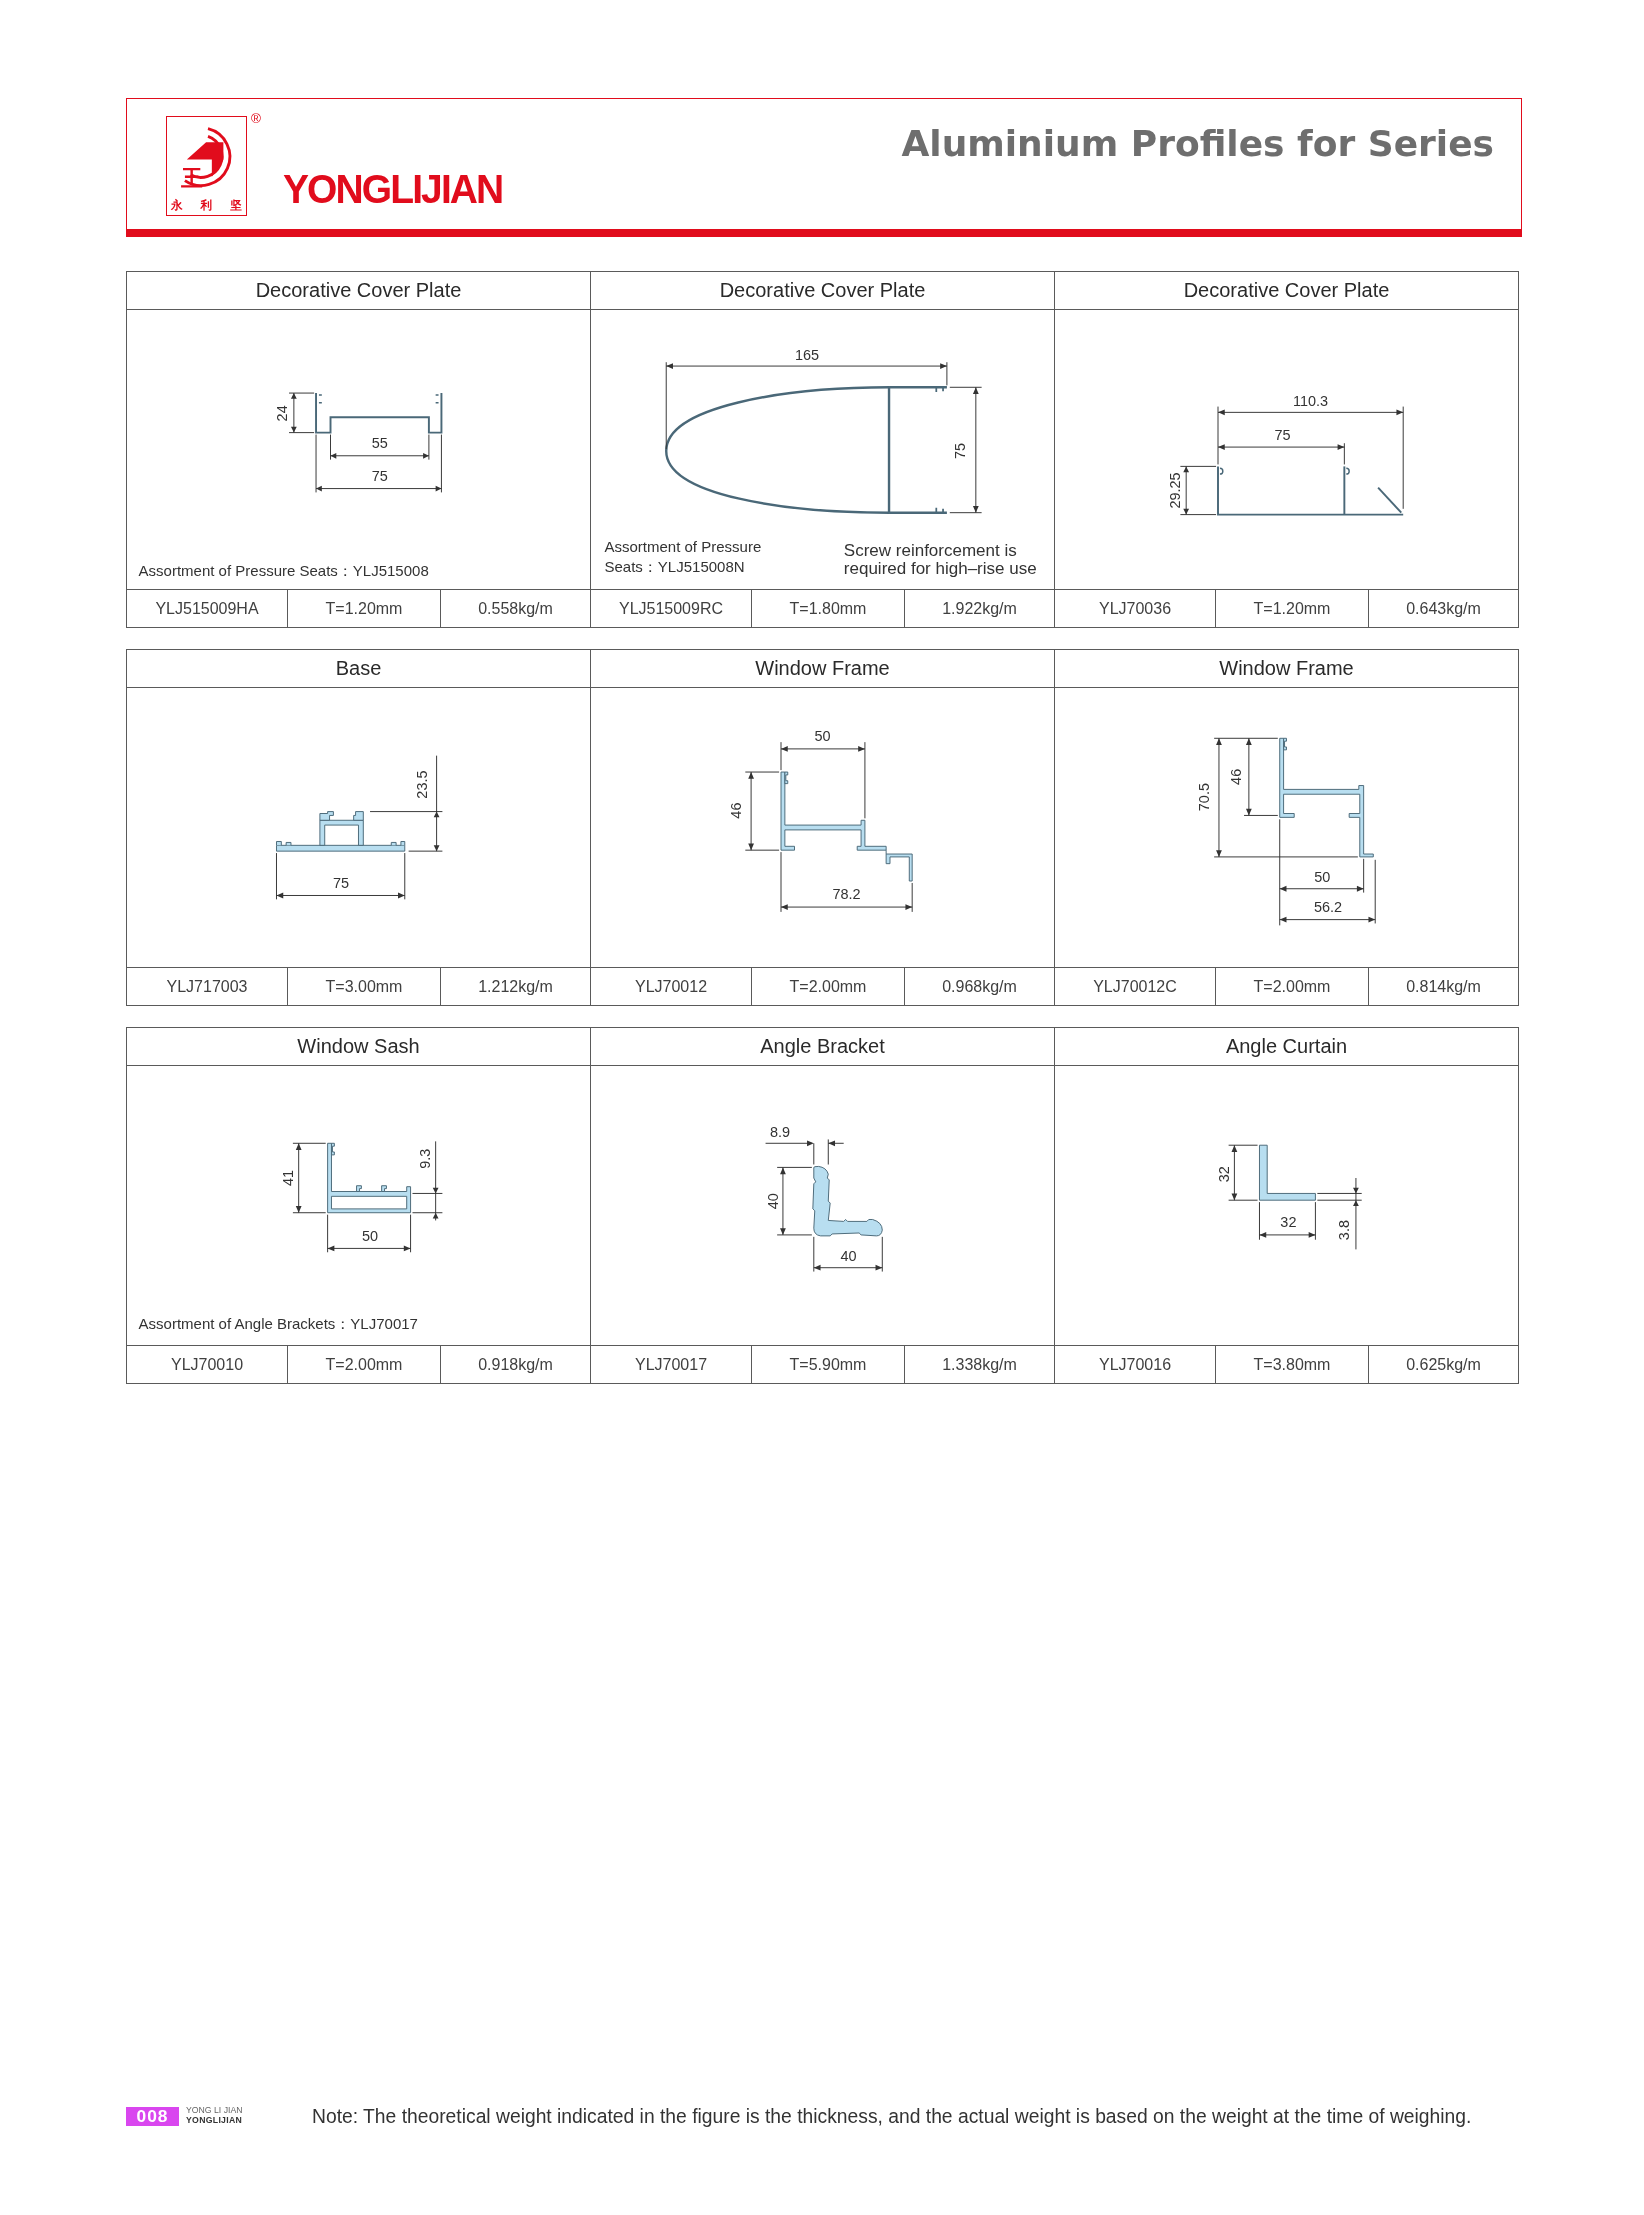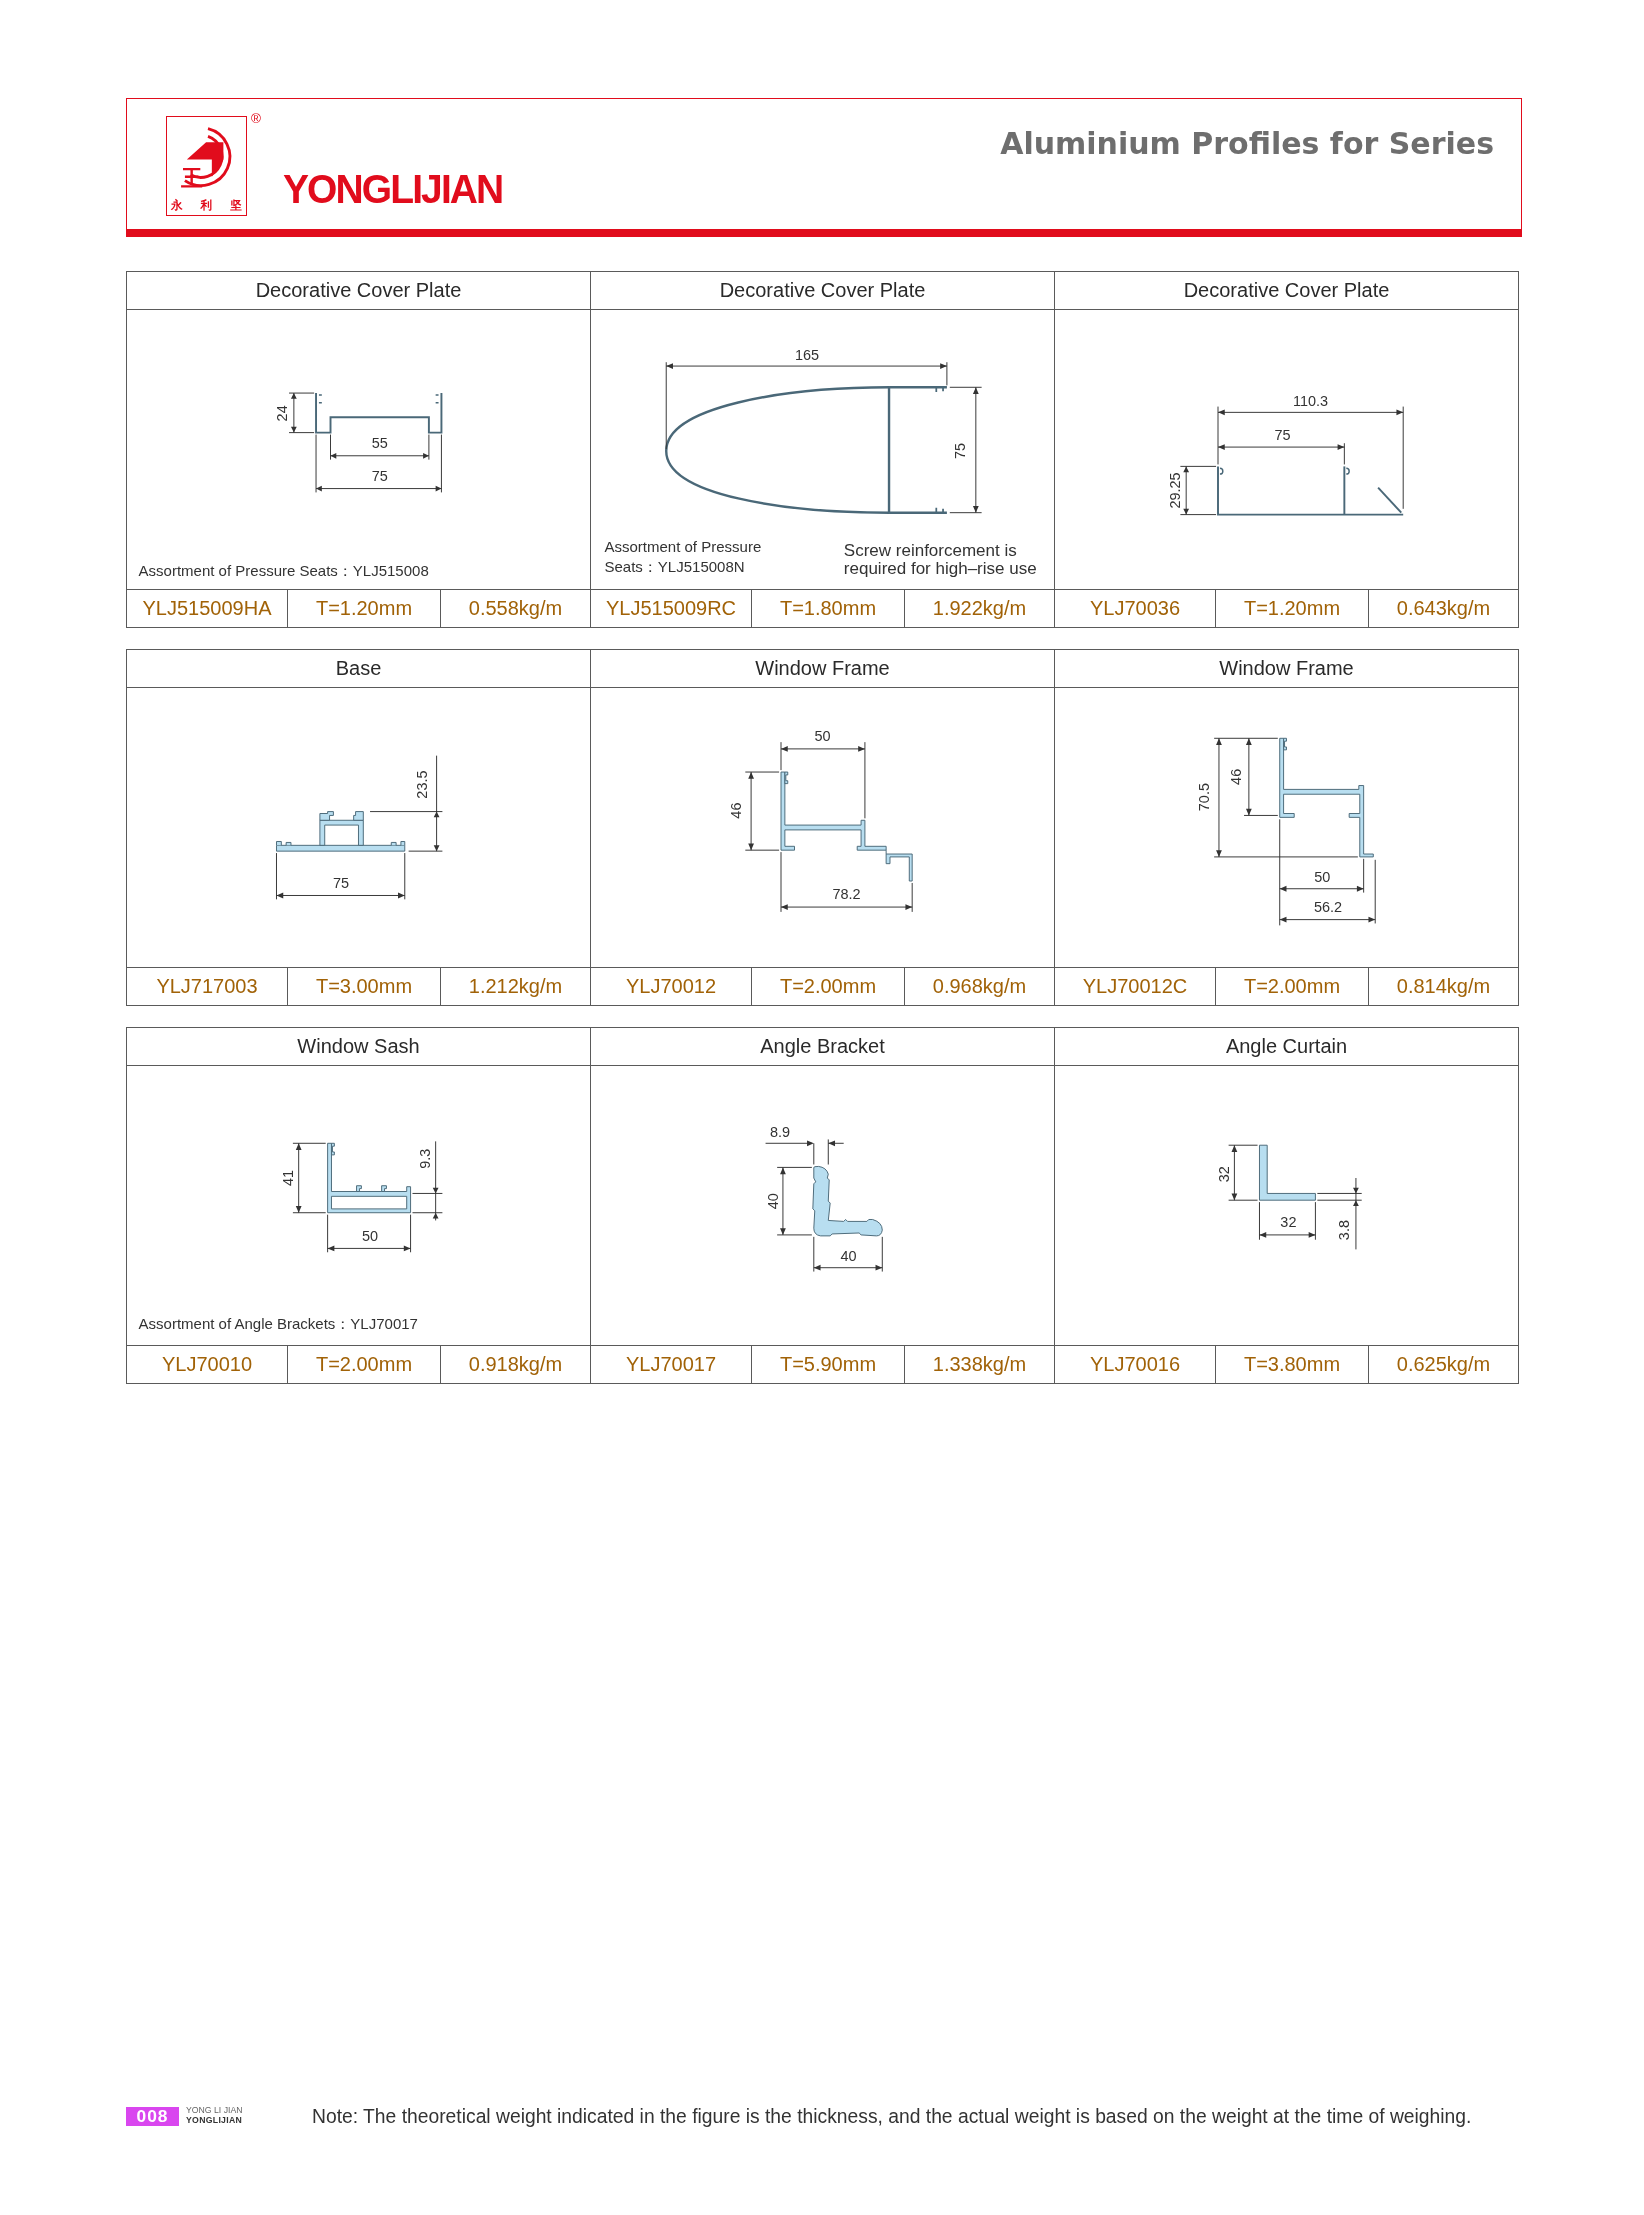--- a/index.html
+++ b/index.html
@@ -12,33 +12,33 @@
   .header-bar { position: absolute; left: 126px; top: 229px; width: 1396px; height: 7.7px; background: #e10c1c; }
   .logo-box { position: absolute; left: 39px; top: 17.4px; width: 81px; height: 100px;
               border: 1.9px solid #e10c1c; box-sizing: border-box; }
   .logo-box svg { position: absolute; left: 5.8px; top: 3.9px; }
   .logo-cn { position: absolute; left: 3.9px; bottom: 2.9px; width: 71px; display: flex; justify-content: space-between;
              font-family: "DejaVu Serif", serif; font-size: 11.6px; color: #e10c1c; font-weight: bold; }
   .reg { position: absolute; left: 124px; top: 11.6px; font-size: 13.5px; color: #e10c1c; }
   .brand { position: absolute; left: 156px; top: 68px; font-family: "Liberation Sans", sans-serif;
            font-weight: bold; font-size: 39px; letter-spacing: -1.9px; color: #e10c1c; transform: scaleY(1.05); }
   .title-block { position: absolute; right: 27px; top: 26px; text-align: right;
-                 font-family: "DejaVu Sans", sans-serif; font-weight: bold; font-size: 30px; line-height: 37px; color: #6e6e6e; }
+                 font-family: "DejaVu Sans", sans-serif; font-weight: bold; font-size: 36px; line-height: 37px; color: #6e6e6e; }
 
   
   .grid { position: absolute; left: 126px; top: 271px; width: 1393px; }
   .block-row { display: flex; width: 1393px; border: 1.9px solid #5a5a5a; box-sizing: border-box; margin-bottom: 21px; }
   .cell { width: 464px; box-sizing: border-box; border-right: 1.9px solid #5a5a5a; display: flex; flex-direction: column; }
   .cell:last-child { border-right: none; }
   .cell-title { height: 37px; line-height: 37px; text-align: center; font-size: 20px; color: #2a2a2a;
                 border-bottom: 1.9px solid #5a5a5a; }
   .cell-drawing { position: relative; height: 279px; border-bottom: 1.9px solid #5a5a5a; }
   .cell-drawing svg { position: absolute; left: 0; top: 0; }
   .spec-row { display: flex; height: 37px; }
-  .spec { line-height: 37px; text-align: center; font-size: 20px; color: #a16207; box-sizing: border-box; }
+  .spec { line-height: 37px; text-align: center; font-size: 16px; color: #404040; box-sizing: border-box; }
   .spec.code { width: 161px; border-right: 1.9px solid #5a5a5a; }
   .spec.thick { width: 153px; border-right: 1.9px solid #5a5a5a; }
   .spec.weight { width: 149px; }
   .note { position: absolute; font-size: 15px; color: #333; line-height: 20px; }
   .note.small { font-size: 17px; line-height: 18.3px; }
 
   svg text { font-family: "Liberation Sans", sans-serif; fill: #333; }
 
   
   .page-badge { position: absolute; left: 126px; top: 2107px; width: 53px; height: 19.3px; background: #d946ef;

